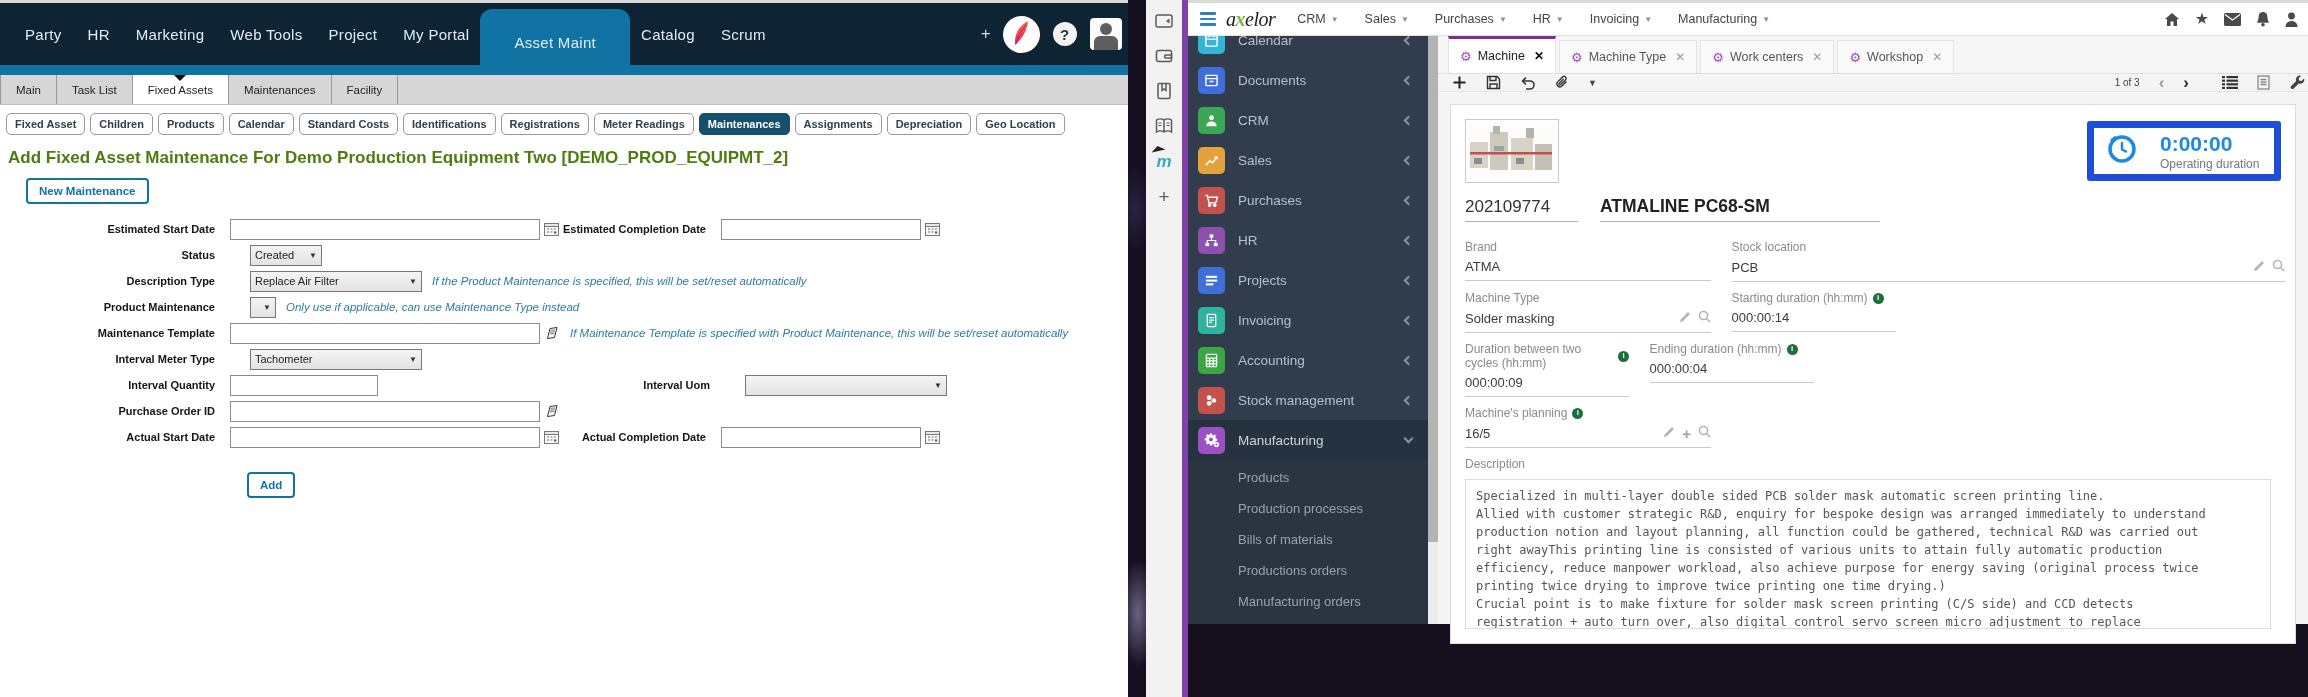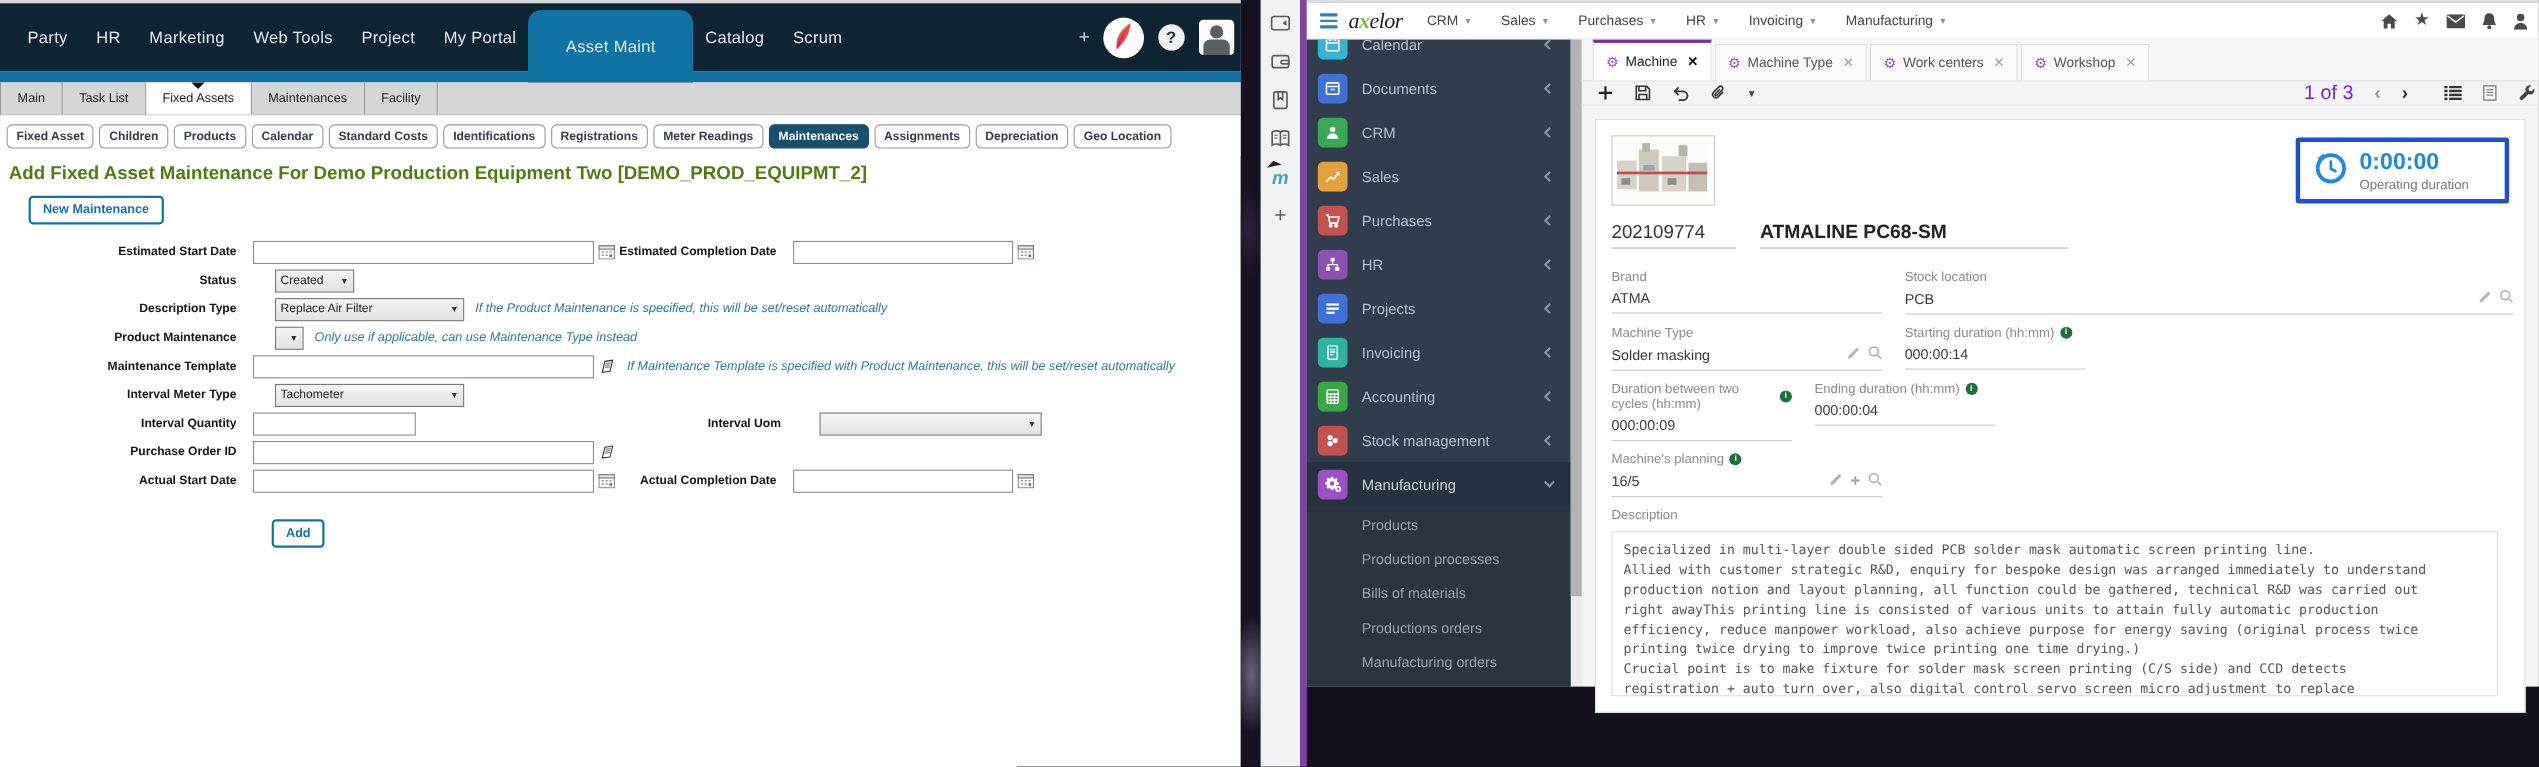--- a/index.html
+++ b/index.html
@@ -87,27 +87,27 @@
   .ax-scroll .thumb { width:100%; height:86%; background:#b3b3b3; }
   .ax-main { flex:1; display:flex; flex-direction:column; min-width:0; background:#f4f4f4; }
   .ax-tabs { height:48px; display:flex; align-items:flex-end; padding-left:10px; border-bottom:1px solid #ddd; background:#f6f6f6; }
   .ax-tab { height:33px; display:flex; align-items:center; gap:6px; padding:0 11px; background:#fafafa; border:1px solid #e3e3e3; border-bottom:none; margin-right:3px; font-size:12.5px; color:#555; }
   .ax-tab .gear { color:#a34fc0; font-size:13px; line-height:1; }
   .ax-tab .close { color:#9b9b9b; font-size:12px; margin-left:3px; }
   .ax-tab.active { background:#fff; border-top:3px solid #7b2f8e; height:37px; color:#222; }
   .ax-tab.active .close { color:#111; font-weight:bold; }
   .ax-toolbar { height:37px; display:flex; align-items:center; gap:19px; padding:0 10px 0 14px; border-bottom:1px solid #e6e6e6; }
   .ax-toolbar .sp { flex:1; }
-  .pager { font-size:18px; color:#6d28d9; }
+  .pager { font-size:10px; color:#404040; }
   .pgch { font-size:17px; font-weight:bold; line-height:1; }
   .pgch.prev { color:#999; } .pgch.next { color:#2b2b2b; }
   .ax-content { flex:1; padding:12px; }
   .card { background:#fff; border:1px solid #dcdcdc; height:540px; padding:14px; position:relative; }
   .photo { width:94px; height:64px; border:1px solid #c9c9c9; padding:2px; background:#fff; }
-  .timer-box { position:absolute; top:16px; right:14px; width:194px; height:60px; border:4px solid #1d4ed8; border-radius:3px; display:flex; align-items:center; gap:11px; padding:0 13px; }
+  .timer-box { position:absolute; top:16px; right:14px; width:194px; height:60px; border:7px solid #1d4ed8; border-radius:3px; display:flex; align-items:center; gap:23px; padding:0 13px; }
   .timer-val { color:#1e88e5; font-size:21px; font-weight:bold; line-height:1.25; }
   .timer-label { color:#777; font-size:12px; }
   .name-row { margin-top:13px; display:flex; gap:22px; align-items:baseline; }
   .serial { font-size:17px; color:#333; border-bottom:1px solid #b3b3b3; width:113px; padding-bottom:4px; }
   .mname { font-size:17.5px; font-weight:bold; color:#222; border-bottom:1px solid #b3b3b3; width:280px; padding-bottom:4px; }
   .fields { margin-top:18px; width:820px; display:grid; grid-template-columns:repeat(40,1fr); row-gap:9px; }
   .fld .lbl { font-size:12px; color:#8b8b8b; display:flex; align-items:center; gap:5px; padding-bottom:3px; }
   .fld .val { font-size:13px; color:#3b3b3b; border-bottom:1px solid #c9c9c9; padding:2px 0 6px; display:flex; align-items:center; min-height:16px; }
   .edit-ics { margin-left:auto; display:flex; gap:7px; align-items:center; }
   .info-i { width:11px; height:11px; min-width:11px; border-radius:50%; background:#1d6f3c; color:#fff; font-size:8px; font-weight:bold; display:inline-flex; align-items:center; justify-content:center; line-height:1; }

